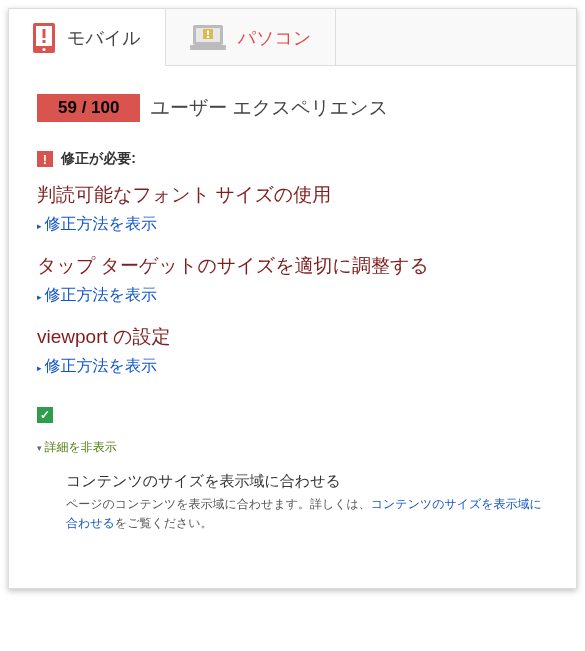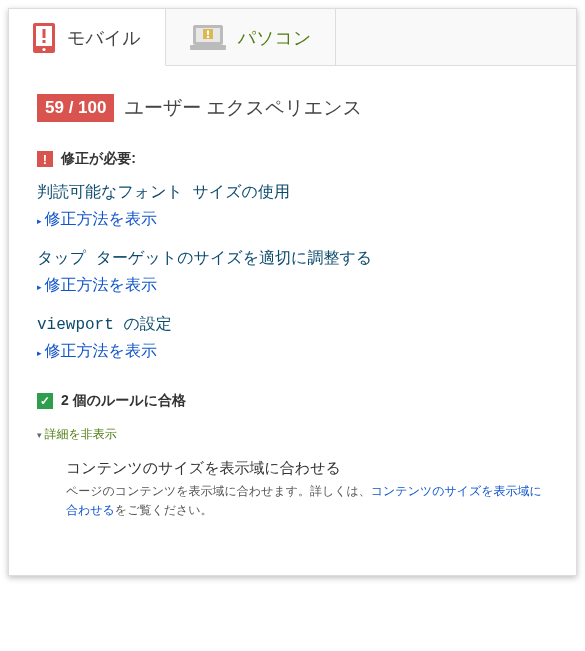--- a/index.html
+++ b/index.html
@@ -17,21 +17,21 @@
     .tabs {
       display: flex;
       border-bottom: 1px solid #ddd;
       background: #f9f9f9;
     }
     .tab {
       display: flex;
       align-items: center;
       padding: 14px 24px 12px 24px;
       font-size: 18px;
-      color: #4d7c0f;
+      color: #ef4444;
       cursor: pointer;
       gap: 12px;
       border-right: 1px solid #ddd;
     }
     .tab.active {
       background: #fff;
       color: #444;
       border-bottom: 1px solid #fff;
       margin-bottom: -1px;
     }
@@ -40,24 +40,24 @@
       padding: 28px 28px 40px 28px;
     }
     .score-row {
       display: flex;
       align-items: center;
       gap: 10px;
       margin-bottom: 28px;
     }
     .score-badge {
       background: #d9534f;
-      color: #ffffff;
+      color: #000000;
       font-weight: bold;
       font-size: 17px;
-      padding: 4px 8px;
+      padding: 4px 21px;
     }
     .score-title {
       font-size: 19px;
       color: #444;
     }
     .section-header {
       display: flex;
       align-items: center;
       gap: 8px;
       font-size: 14px;
@@ -81,24 +81,23 @@
       height: 16px;
       background: #2e9e4c;
       color: #fff;
       display: flex;
       align-items: center;
       justify-content: center;
       font-size: 12px;
     }
     .rule-item { margin-bottom: 18px; }
     .rule-title {
-      font-size: 16px;
-      color: #0c4a6e;
+      font-size: 19px;
+      color: #7f1d1d;
       margin-bottom: 6px;
-      font-family: Liberation Mono, monospace;
     }
     .show-fix {
       font-size: 16px;
       color: #1155cc;
       cursor: pointer;
     }
     .show-fix::before {
       content: "▸";
       font-size: 9px;
       margin-right: 3px;
@@ -183,21 +182,20 @@
       <div class="show-fix">修正方法を表示</div>
     </div>
     <div class="rule-item">
       <div class="rule-title">viewport の設定</div>
       <div class="show-fix">修正方法を表示</div>
     </div>
 
     <div class="passed-section">
       <div class="section-header">
         <span class="check-icon">✓</span>
-        <span>2 個のルールに合格</span>
       </div>
       <span class="hide-details">詳細を非表示</span>
 
       <div class="passed-rule">
         <div class="passed-rule-title">コンテンツのサイズを表示域に合わせる</div>
         <div class="passed-rule-desc">
           <span>ページのコンテンツを表示域に合わせます。詳しくは、</span><a>コンテンツのサイズを表示域に合わせる</a><span>をご覧ください。</span>
         </div>
       </div>
 

